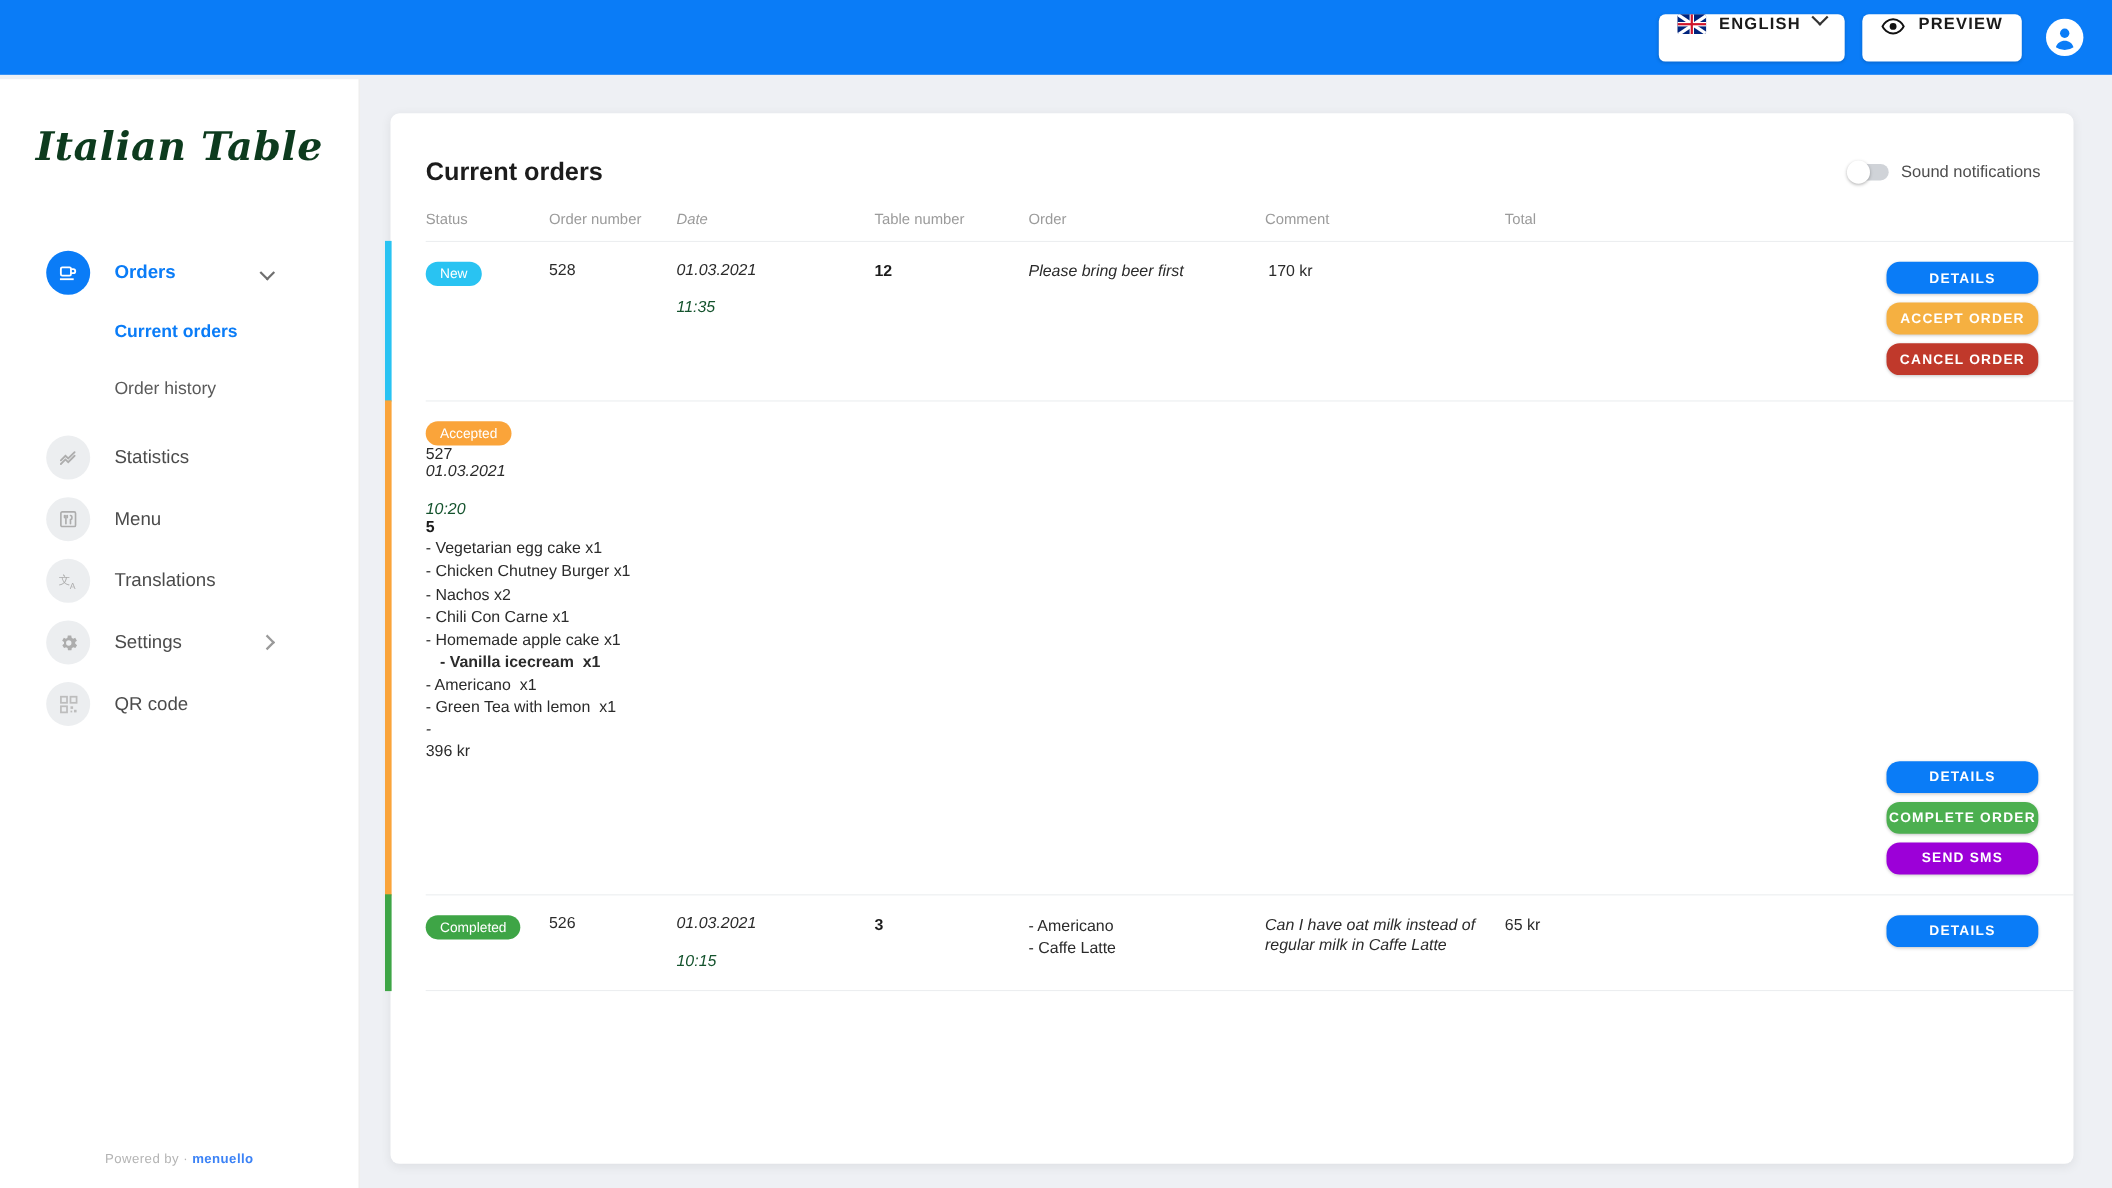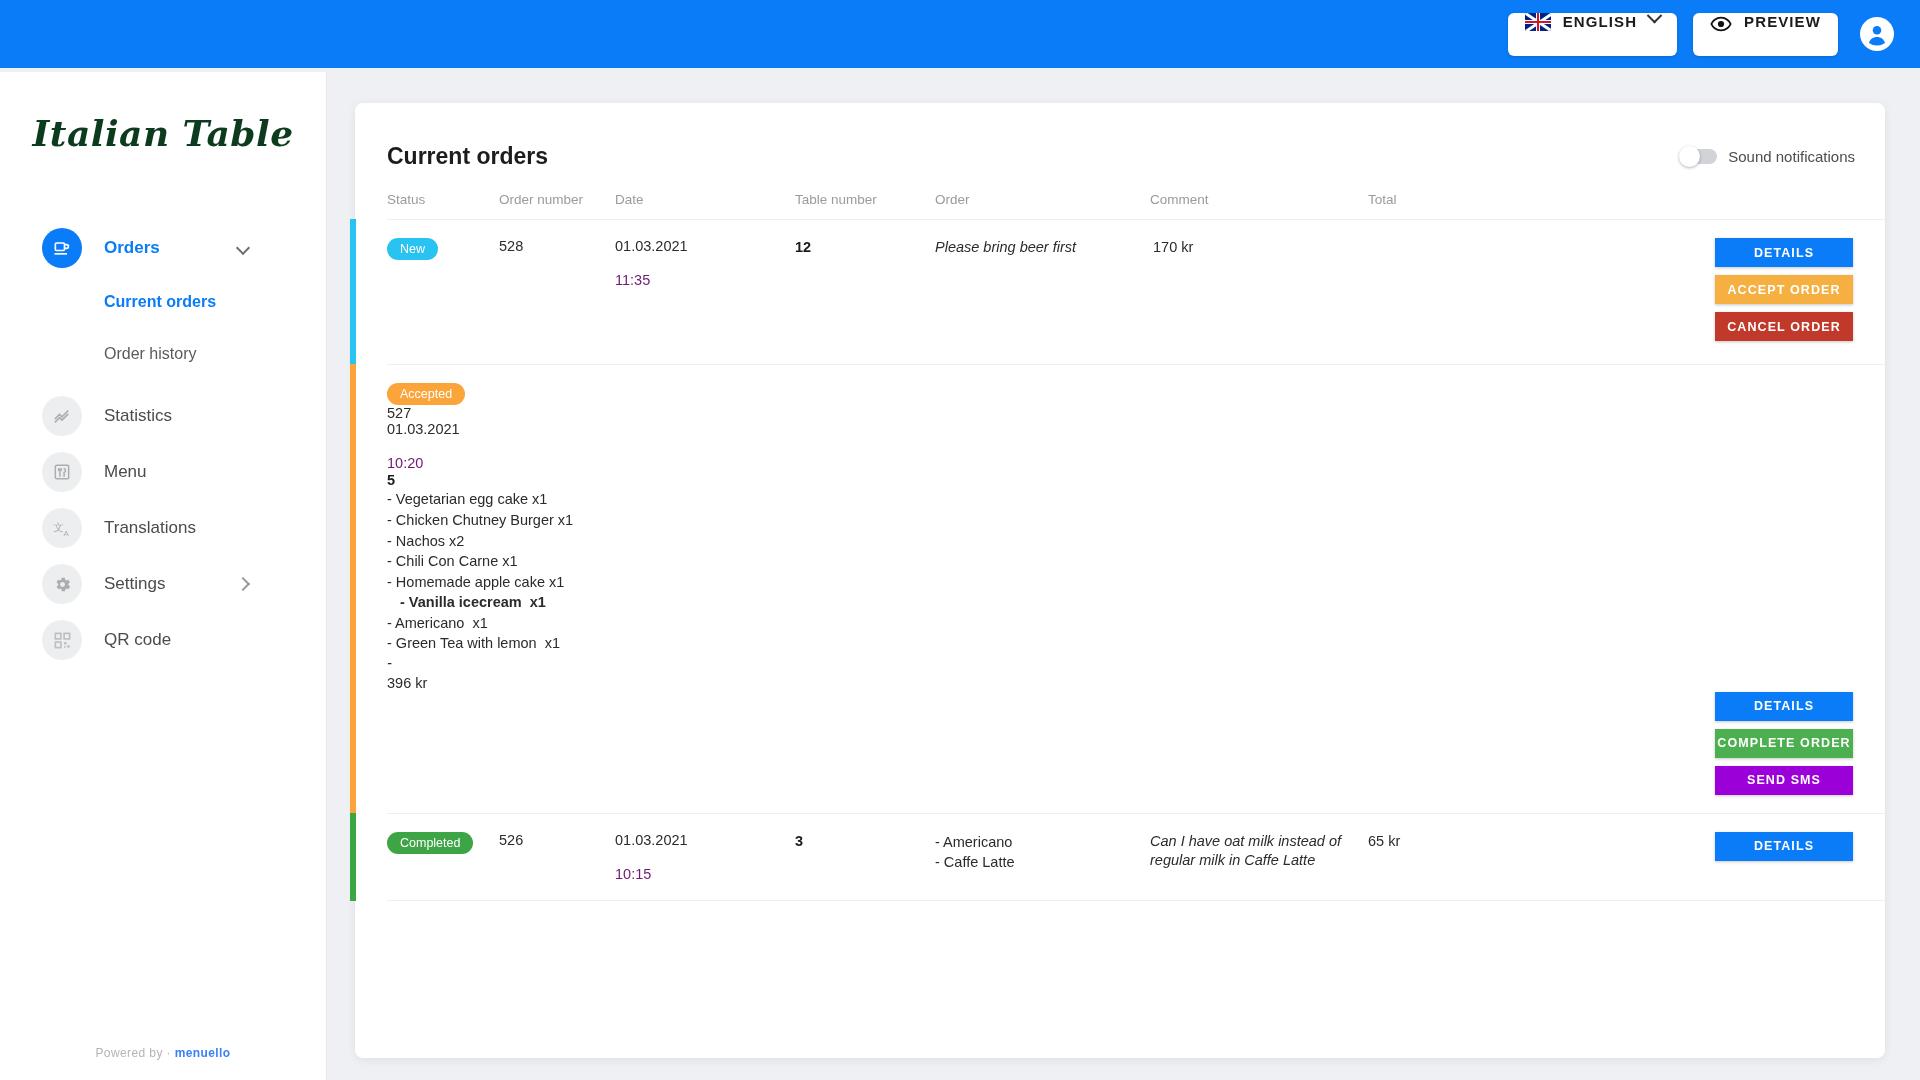--- a/index.html
+++ b/index.html
@@ -115,51 +115,51 @@
   .sound-label { font-size: 15px; color: #4d4d4d; }
 
   
   .thead {
     display: flex; padding: 22px 0 12px 0; margin: 0 0 0 32px;
     border-bottom: 1px solid #eceef0; padding-right: 32px;
   }
   .thead div { font-size: 13.5px; color: #9b9b9b; }
   .c-status { width: 112px; }
   .c-num    { width: 116px; }
-  .c-date   { width: 180px; }
+  .c-date   { width: 180px; font-style: italic; }
   .c-table  { width: 140px; }
   .c-order  { width: 215px; }
   .c-comment{ width: 218px; }
   .c-total  { width: 160px; }
   .c-act    { flex: 1; }
 
   .row {
     display: flex; position: relative;
     border-bottom: 1px solid #eceef0;
     padding: 18px 32px 18px 0; margin-left: 32px;
   }
   .stripe {
     position: absolute; left: -37px; top: -1px; bottom: -1px; width: 6px;
   }
   .badge {
     display: inline-block; border-radius: 11px; color: #fff;
     font-size: 12.5px; padding: 4px 13px; line-height: 1.15;
   }
   .num { font-size: 14.5px; color: #2b2b2b; }
   .date-l1 { font-size: 14.5px; color: #2b2b2b; }
-  .date-l2 { font-size: 14.5px; color: #701a75; margin-top: 18px; }
+  .date-l2 { font-size: 14.5px; color: #14532d; margin-top: 18px; }
   .tablenum { font-size: 14.5px; font-weight: 700; color: #1c1c1c; }
   .items { }
   .item { font-size: 14.5px; color: #2b2b2b; line-height: 1.42; white-space: pre; }
   .item.sub { font-weight: 700; padding-left: 13px; }
   .comment { font-size: 14.5px; color: #2b2b2b; font-style: italic; line-height: 1.35; }
   .total { font-size: 14.5px; color: #2b2b2b; }
   .actions { display: flex; flex-direction: column; align-items: flex-end; gap: 8px; }
   .btn {
-    width: 138px; height: 29px; border: none; border-radius: 0; color: #fff;
+    width: 138px; height: 29px; border: none; border-radius: 12px; color: #fff;
     font-size: 12.5px; font-weight: 700; letter-spacing: 1.1px; cursor: pointer;
     font-family: "Liberation Sans", sans-serif;
     box-shadow: 0 1px 3px rgba(0,0,0,.22);
     display: flex; align-items: center; justify-content: center;
   }
   .r1 { min-height: 145px; }
   .r2 { min-height: 186px; flex-direction: column; }
   .r3 { min-height: 60px; }
 </style>
 </head>

